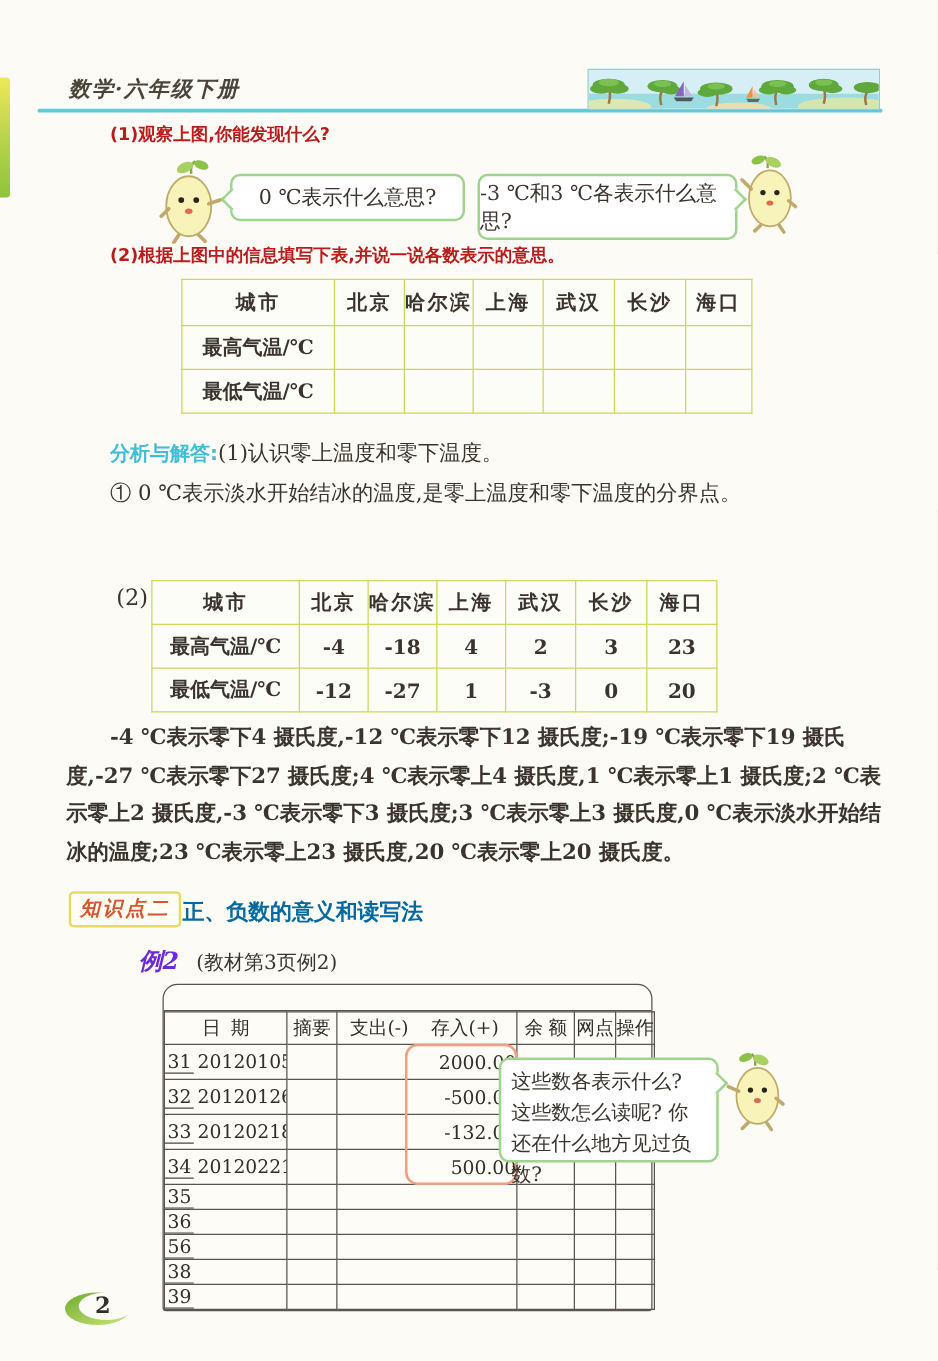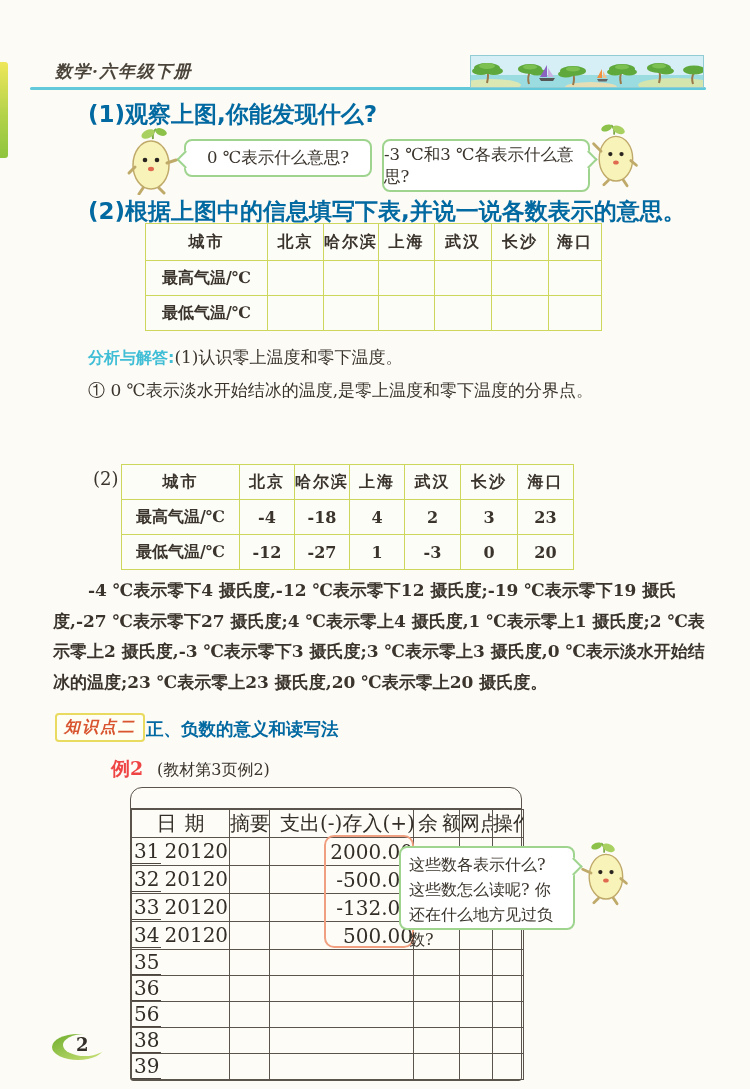--- a/index.html
+++ b/index.html
@@ -9,21 +9,21 @@
     font-family:"DejaVu Serif", serif;color:#3a342c;
   }
   .abs{position:absolute;}
   
   .edge-strip{left:0;top:62px;width:8px;height:96px;
     background:linear-gradient(180deg,#efe75a,#b8d44c,#8fc43e);border-radius:0 3px 3px 0;}
   .hdr-title{left:55px;top:60px;font-size:17px;font-weight:bold;letter-spacing:1.5px;color:#4b443a;font-style:italic;}
   .hdr-line{left:30px;top:87px;width:676px;height:3px;background:#62c9da;border-radius:2px;}
   .banner{left:470px;top:55px;width:234px;height:33px;border:1px solid #8fccd4;box-sizing:border-box;}
   
-  .qline{font-family:"DejaVu Sans", sans-serif;font-weight:bold;font-size:23px;color:#0369a1;}
+  .qline{font-family:"DejaVu Sans", sans-serif;font-weight:bold;font-size:14px;color:#b91c1c;}
   .q1{left:88px;top:99px;}
   .q2{left:88px;top:196px;}
   
   .bubble{background:#fff;border:2px solid #9fd48f;border-radius:8px;
     font-size:16.5px;display:flex;align-items:center;justify-content:center;box-sizing:border-box;}
   .bubble .tail{position:absolute;width:11px;height:11px;background:#fff;transform:rotate(45deg);}
   .tail-left{left:-7px;top:12px;border-left:2px solid #9fd48f;border-bottom:2px solid #9fd48f;}
   .tail-right{right:-7px;top:12px;border-right:2px solid #9fd48f;border-top:2px solid #9fd48f;}
   .bubble1{left:184px;top:139px;width:188px;height:38px;}
   .bubble2{left:382px;top:139px;width:208px;height:53px;}
@@ -33,39 +33,39 @@
   .ctable{border-collapse:collapse;table-layout:fixed;background:#fdfdf8;}
   .ctable td,.ctable th{border:1.5px solid #ccd75b;font-weight:bold;
     font-size:16px;text-align:center;padding:0;height:34px;color:#3a342c;}
   .ctable th{letter-spacing:2px;}
   .ctable .rowlab{text-align:center;}
   .t1{left:145px;top:223px;width:456px;}
   .t2{left:121px;top:464px;width:452px;}
   .t1 th{height:36px;}
   .ans2-label{left:93px;top:468px;font-size:18px;}
   
-  .body-text{font-size:17px;line-height:30px;}
+  .body-text{font-size:17px;line-height:41px;}
   .lead-cyan{color:#3fbed6;font-family:"DejaVu Sans", sans-serif;font-weight:bold;font-size:16px;}
   .an-lead{left:88px;top:342px;}
   .an-p1{left:88px;top:375px;}
   .an-p2{left:53px;top:405px;width:652px;text-indent:35px;}
   .an-p3{left:53px;top:575px;width:654px;text-indent:35px;line-height:30.5px;font-weight:bold;}
   
   .badge{left:55px;top:713px;border:2px solid #e9da60;border-radius:4px;padding:2px 7px;
     color:#d8552f;font-style:italic;font-weight:bold;font-size:16px;letter-spacing:2px;background:#fffef5;}
   .k-title{left:146px;top:717px;font-family:"DejaVu Sans", sans-serif;font-weight:bold;font-size:17.5px;color:#0369a1;}
-  .ex-label{left:111px;top:756px;color:#ef4444;font-weight:bold;font-size:19px;}
+  .ex-label{left:111px;top:756px;color:#6d28d9;font-weight:bold;font-size:19px;font-style:italic;}
   .ex-note{left:157px;top:760px;font-size:16px;}
   
   .passbook{left:130px;top:787px;width:392px;border:1.5px solid #5a544c;
     border-radius:12px 12px 3px 3px;box-sizing:border-box;background:#fdfcf6;}
   .pb-strip{height:20px;border-bottom:1.5px solid #5a544c;}
   .pbtable{border-collapse:collapse;table-layout:fixed;width:100%;}
   .pbtable td,.pbtable th{border:1px solid #5a544c;padding:0;font-weight:normal;
-    font-size:20px;color:#332e27;overflow:hidden;white-space:nowrap;margin-left:24px;}
+    font-size:15px;color:#332e27;overflow:hidden;white-space:nowrap;margin-left:24px;}
   .pbtable tr{height:16px;}
   .pbtable tr.hrow{height:25px;}
   .pbtable tr.data{height:28px;}
   .pbtable th{text-align:center;}
   .pbtable .th-mid{display:flex;justify-content:space-between;padding:0 14px 0 10px;align-items:center;height:25px;}
   .sp2{letter-spacing:8px;margin-left:8px;}
   .sp1{letter-spacing:4px;margin-left:4px;}
   .c-date{padding-left:3px;}
   .rno{display:inline-block;border-bottom:1px solid #4c463e;padding:0 2px;margin-right:3px;font-family:"DejaVu Serif",serif;}
   .rdate{font-family:"DejaVu Serif",serif;}

